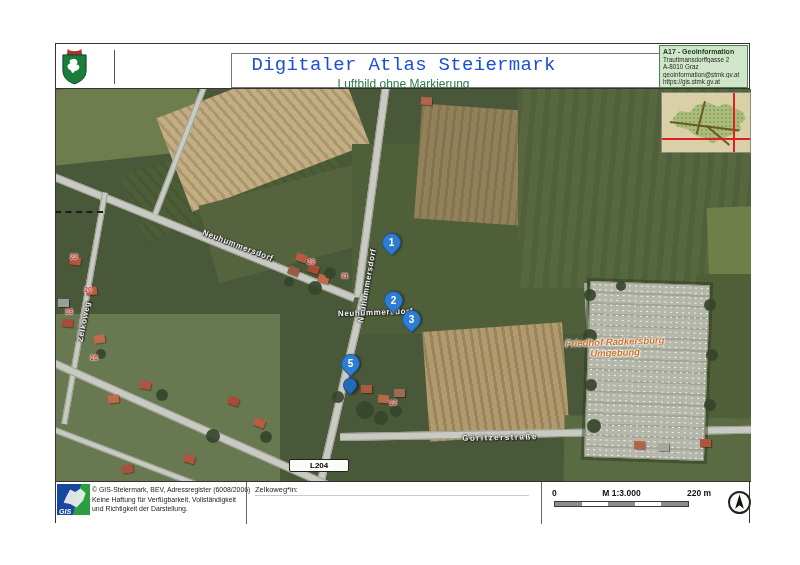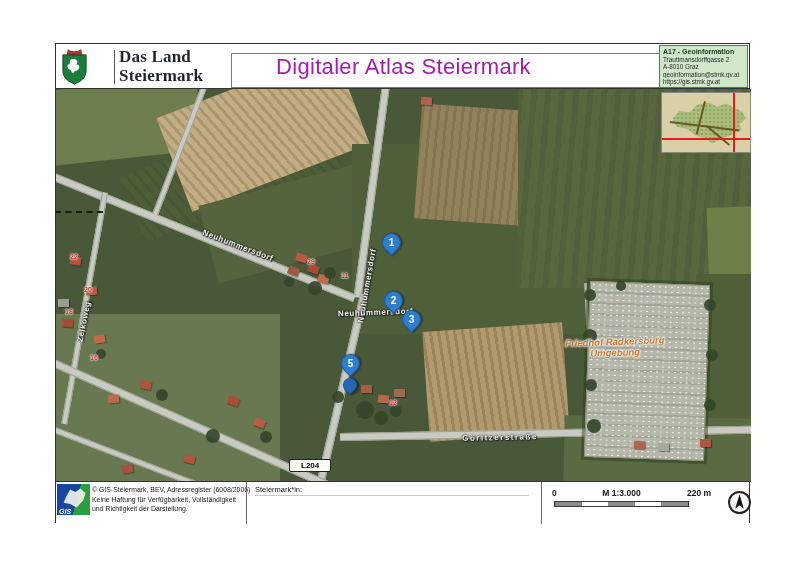--- a/index.html
+++ b/index.html
@@ -6,21 +6,21 @@
   html,body { width:800px; height:565px; background:#ffffff; font-family:"Liberation Sans",sans-serif; overflow:hidden; }
   .sheet { position:absolute; left:55px; top:43px; width:695px; height:480px; border:1px solid #333; background:#fff; }
 
   
   .hdr { position:absolute; left:0; top:0; width:100%; height:45px; border-bottom:1px solid #333; background:#fff; }
   .coat { position:absolute; left:4px; top:3px; width:29px; height:39px; }
   .logo-rule { position:absolute; left:58px; top:6px; width:1px; height:34px; background:#555; }
   .logo-text { position:absolute; left:63px; top:3px; font-family:"Liberation Serif",serif; font-size:17px; font-weight:600; line-height:19px; color:#1f2430; letter-spacing:.2px; }
   .title-box { position:absolute; left:175px; top:9px; width:430px; height:35px; border:1px solid #777; }
   .title-wrap { position:absolute; left:60px; top:10px; width:575px; text-align:center; }
-  .title { font-size:22px; color:#a21caf; letter-spacing:.3px; }
+  .title { font-size:19px; color:#1d4ed8; letter-spacing:.3px;font-family:Liberation Mono, monospace; }
   .subtitle { font-size:12px; color:#2c7a44; margin-top:1px; }
   .info-box { position:absolute; right:1px; top:1px; width:89px; height:43px; background:#cfe6c8; border:1px solid #4e7e4e; padding:2px 3px; color:#2a2a2a; }
   .info-box .dept { font-size:7px; font-weight:bold; color:#1c3a1c; }
   .info-box div { font-size:6.3px; line-height:7.6px; white-space:nowrap; overflow:hidden; }
 
   
   .map { position:absolute; left:0; top:45px; width:695px; height:393px; background:#4a583a; overflow:hidden; border-bottom:1px solid #333; }
   .f { position:absolute; z-index:1; }
   .road { position:absolute; height:8px; background:#c9cac3; border-top:1px solid #9aa08e; border-bottom:1px solid #9aa08e; transform-origin:0 0; z-index:2; }
   .road.thin { height:6px; }
@@ -30,21 +30,21 @@
   .cem { position:absolute; left:531px; top:194px; width:120px; height:176px; transform:rotate(2deg); background:#b5b7ab;
          background-image:radial-gradient(#f2f2ee 0.8px, transparent 1.2px), repeating-linear-gradient(0deg, transparent 0 9px, rgba(80,90,60,.18) 9px 11px);
          background-size:6px 5px, auto; border:1px solid #8a9070; box-shadow:0 0 0 3px rgba(40,55,30,.45); z-index:3; }
   .slabel { position:absolute; color:#f4f4ee; font-size:8px; font-weight:bold; letter-spacing:.6px; white-space:nowrap;
             text-shadow:0 0 2px #222,0 0 2px #222,1px 1px 1px #222; z-index:20; }
   .hn { position:absolute; color:#d42525; font-size:7px; font-weight:bold; text-shadow:0 0 2px #fff,0 0 2px #fff,0 0 1px #fff; z-index:18; }
   .cemlabel { position:absolute; left:500px; top:247px; width:118px; text-align:center; transform:rotate(-2deg);
               color:#c8762b; font-style:italic; font-weight:bold; font-size:9.5px; line-height:11px;
               text-shadow:0 0 2px #fff,0 0 2px #fff,0 0 3px #fff; z-index:20; }
   .badge { position:absolute; left:233px; top:370px; background:#fdfdf8; border:1px solid #222; border-radius:2px;
-           font-size:8px; font-weight:bold; line-height:11px; padding:0 11px; z-index:20; }
+           font-size:8px; font-weight:bold; line-height:11px; padding:0 20px; z-index:20; }
   .pin { position:absolute; width:19px; height:19px; background:#2e7dd2; border:1px solid #1c5a9e;
          border-radius:50% 50% 50% 0; transform:rotate(-45deg); box-shadow:1px 1px 2px rgba(0,0,0,.45); z-index:30; }
   .pin span { display:block; width:17px; height:17px; transform:rotate(45deg); color:#fff; font-size:10px; font-weight:bold;
               line-height:17px; text-align:center; }
   .pin.small { width:14px; height:14px; background:#2668b8; }
   .pin.small span { width:12px; height:12px; line-height:12px; font-size:8px; }
   .tick { position:absolute; left:-1px; top:122px; width:48px; border-top:2px dashed #1a1a1a; z-index:25; }
   .inset { position:absolute; left:605px; top:3px; width:90px; height:61px; background:#d9d0a8; border:1px solid #8a8a80; z-index:40; }
   .inset .blob { position:absolute; left:2px; top:3px; width:86px; height:54px; background:#a9bd7d;
                  background-image:radial-gradient(rgba(90,90,40,.45) .5px, transparent 1px); background-size:4px 4px;
@@ -75,27 +75,24 @@
 
 <div class="sheet">
 
   <div class="hdr">
     <svg class="coat" viewBox="0 0 30 40">
       <path d="M8 2 c3 3 11 3 14 0 l1 6 H7 Z" fill="#b03030"></path>
       <path d="M3 8 h24 v16 c0 8 -6 12 -12 14 C9 36 3 32 3 24 Z" fill="#1c7c3c" stroke="#0c4722" stroke-width="1"></path>
       <path d="M15 12 c3 1 4 4 2 6 c3 0 4 3 2 5 c-2 2 -5 1 -5 4 l-2 -1 c0 -3 -3 -2 -4 -5 c-1 -2 1 -4 3 -4 c-2 -2 -1 -5 4 -5 Z" fill="#fff"></path>
     </svg>
     <div class="logo-rule"></div>
-    <div class="logo-text">
-      <div>Das Land</div>
-      <div>Steiermark</div>
-    </div>
     <div class="title-box"></div>
     <div class="title-wrap">
       <div class="title">Digitaler Atlas Steiermark</div>
+      <div class="subtitle">Luftbild ohne Markierung</div>
     </div>
     <div class="info-box">
       <div class="dept">A17 - Geoinformation</div>
       <div>Trauttmansdorffgasse 2</div>
       <div>A-8010 Graz</div>
       <div>geoinformation@stmk.gv.at</div>
       <div>https://gis.stmk.gv.at</div>
     </div>
   </div>
 
@@ -225,21 +222,21 @@
         <div class="gtxt">GIS</div>
       </div>
       <div class="copy">
         <div>© GIS-Steiermark, BEV, Adressregister (6008/2006)</div>
         <div>Keine Haftung für Verfügbarkeit, Vollständigkeit</div>
         <div>und Richtigkeit der Darstellung.</div>
       </div>
     </div>
     <div class="fbox f-mid">
       <div class="meta">
-        <div>Steiermark*in:</div>
+        <div>Zelkoweg*in:</div>
       </div>
     </div>
     <div class="fbox f-right">
       <span class="scale-num" style="left:10px;">0</span>
       <span class="scale-num" style="left:12px;width:135px;text-align:center;">M 1:3.000</span>
       <span class="scale-num" style="left:125px;width:64px;text-align:center;">220 m</span>
       <div class="scalebar">
           <i></i>
           <i></i>
           <i></i>

